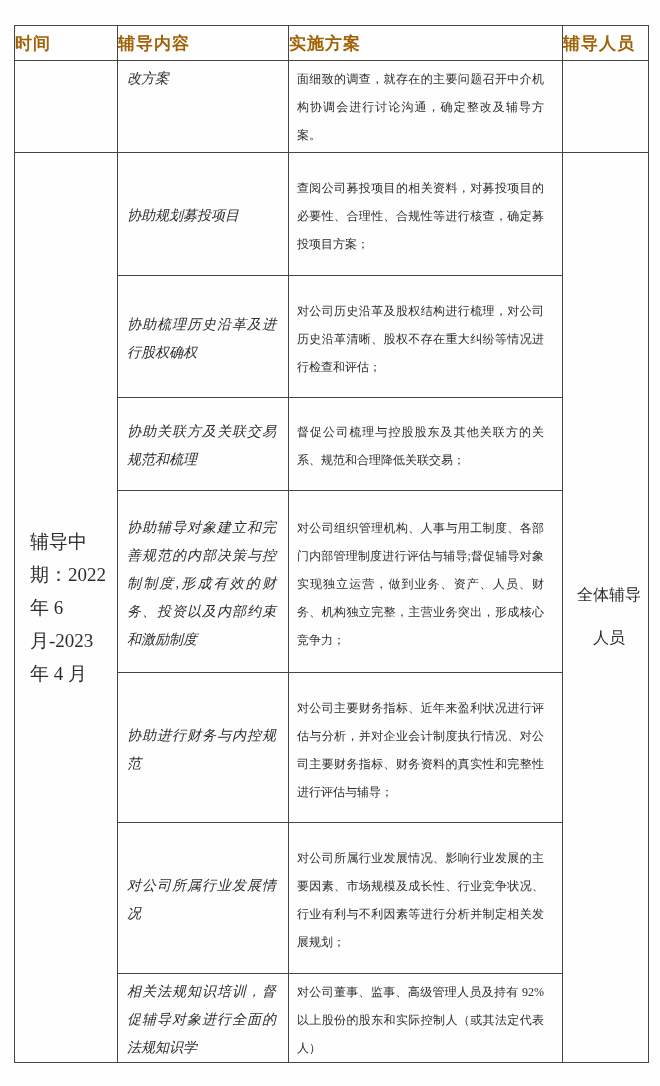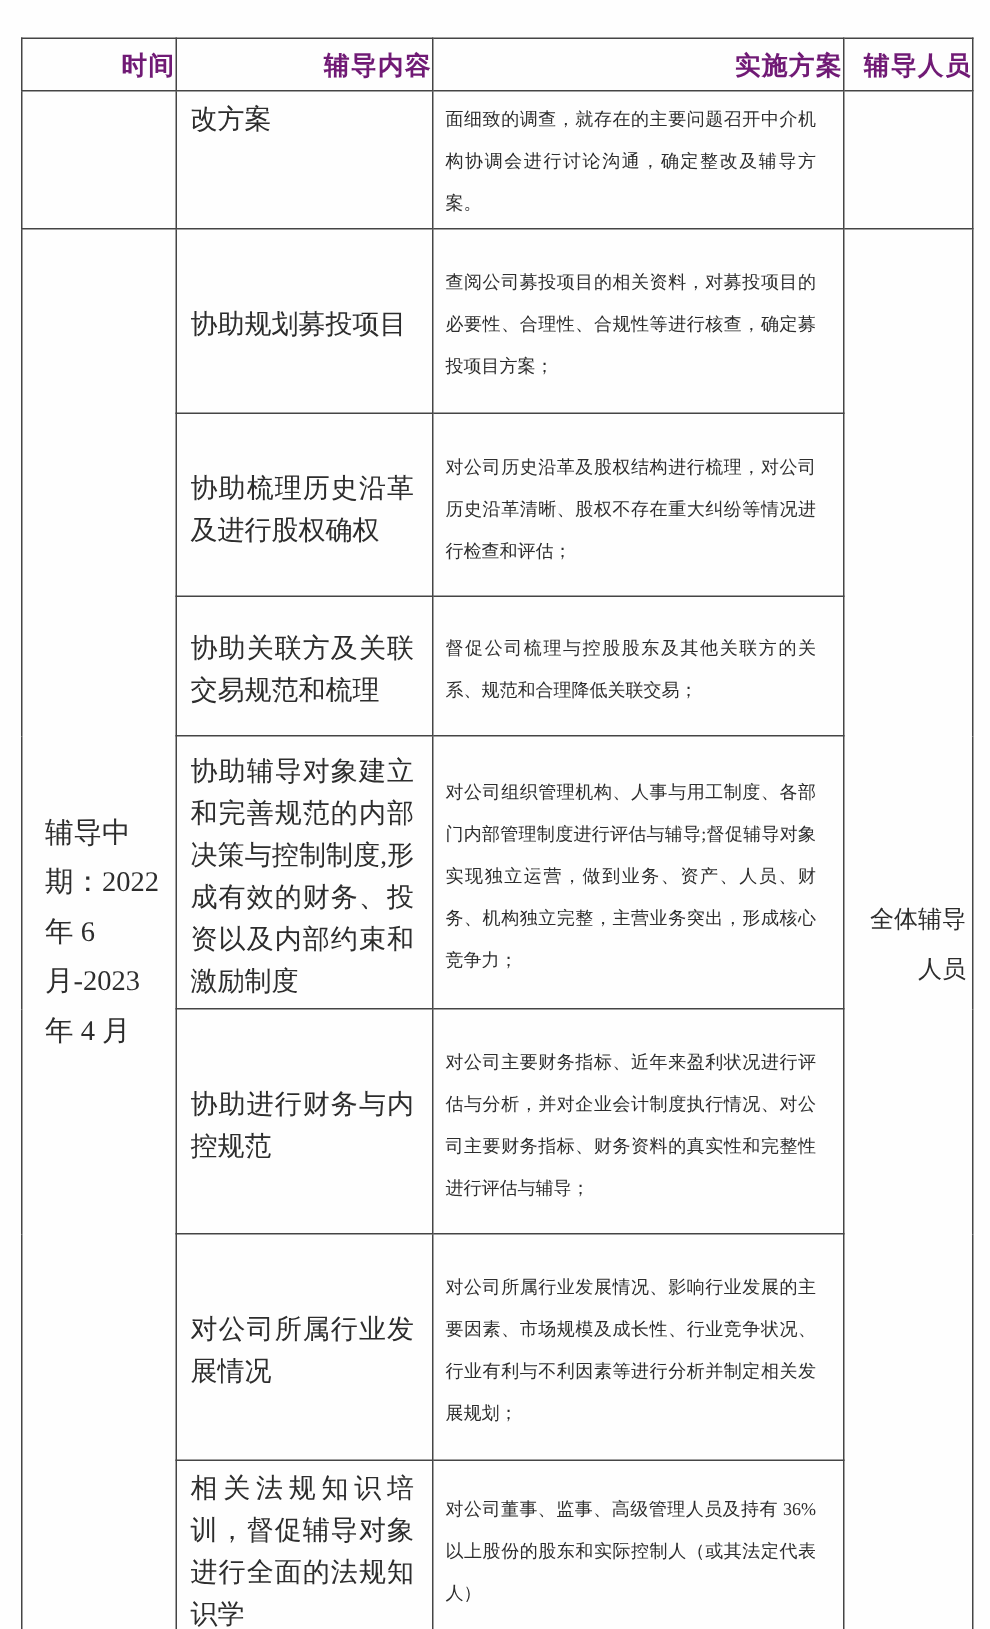--- a/index.html
+++ b/index.html
@@ -35,63 +35,64 @@
   col.c-plan      { width: 274px; }
   col.c-personnel { width: 86px; }
 
   th, td {
     border: 1.6px solid #454545;
     overflow: hidden;
   }
   th {
     font-size: 17px;
     font-weight: bold;
-    text-align: right;
+    text-align: left;
     vertical-align: middle;
     letter-spacing: 1px;
     padding: 0;
-    color: #701a75;
+    color: #a16207;
   }
   tr.hr-head { height: 35px; }
   tr.r1 { height: 92px;  }
   tr.r2 { height: 123px; }
   tr.r3 { height: 122px; }
   tr.r4 { height: 93px; margin-left: 40px;  }
   tr.r5 { height: 182px; margin-top: 24px; }
   tr.r6 { height: 150px; }
   tr.r7 { height: 151px; }
   tr.r8 { height: 88px; margin-left: 28px;  }
 
   td.time-cell {
     font-size: 19px;
     line-height: 33px;
     padding: 0 6px 0 15px;
     vertical-align: middle;
     text-align: left;
   }
   td.content-cell {
-    font-size: 18px;
+    font-size: 14px;
     line-height: 28px;
     padding: 4px 12px 0 9px;
     vertical-align: middle;
     text-align: justify;
+    font-style: italic;
   }
   td.plan-cell {
     font-size: 12px;
     line-height: 28px;
     padding: 4px 18px 0 8px;
     vertical-align: middle;
     text-align: justify;
   }
   td.personnel-cell {
     font-size: 16px;
-    line-height: 33px;
+    line-height: 43px;
     padding: 16px 4px 0 11px;
     vertical-align: middle;
-    text-align: right;
+    text-align: center;
   }
   tr.r1 td.content-cell,
   tr.r1 td.plan-cell {
     vertical-align: top;
   }
 </style>
 </head>
 <body>
 
 <div class="doc-page">
@@ -144,17 +145,17 @@
         <td class="plan-cell">对公司主要财务指标、近年来盈利状况进行评估与分析，并对企业会计制度执行情况、对公司主要财务指标、财务资料的真实性和完整性进行评估与辅导；</td>
       </tr>
 
       <tr class="r7">
         <td class="content-cell">对公司所属行业发展情况</td>
         <td class="plan-cell">对公司所属行业发展情况、影响行业发展的主要因素、市场规模及成长性、行业竞争状况、行业有利与不利因素等进行分析并制定相关发展规划；</td>
       </tr>
 
       <tr class="r8">
         <td class="content-cell">相关法规知识培训，督促辅导对象进行全面的法规知识学</td>
-        <td class="plan-cell">对公司董事、监事、高级管理人员及持有 36%以上股份的股东和实际控制人（或其法定代表人）</td>
+        <td class="plan-cell">对公司董事、监事、高级管理人员及持有 92%以上股份的股东和实际控制人（或其法定代表人）</td>
       </tr>
     </tbody>
   </table>
 </div>
 
 </body></html>

